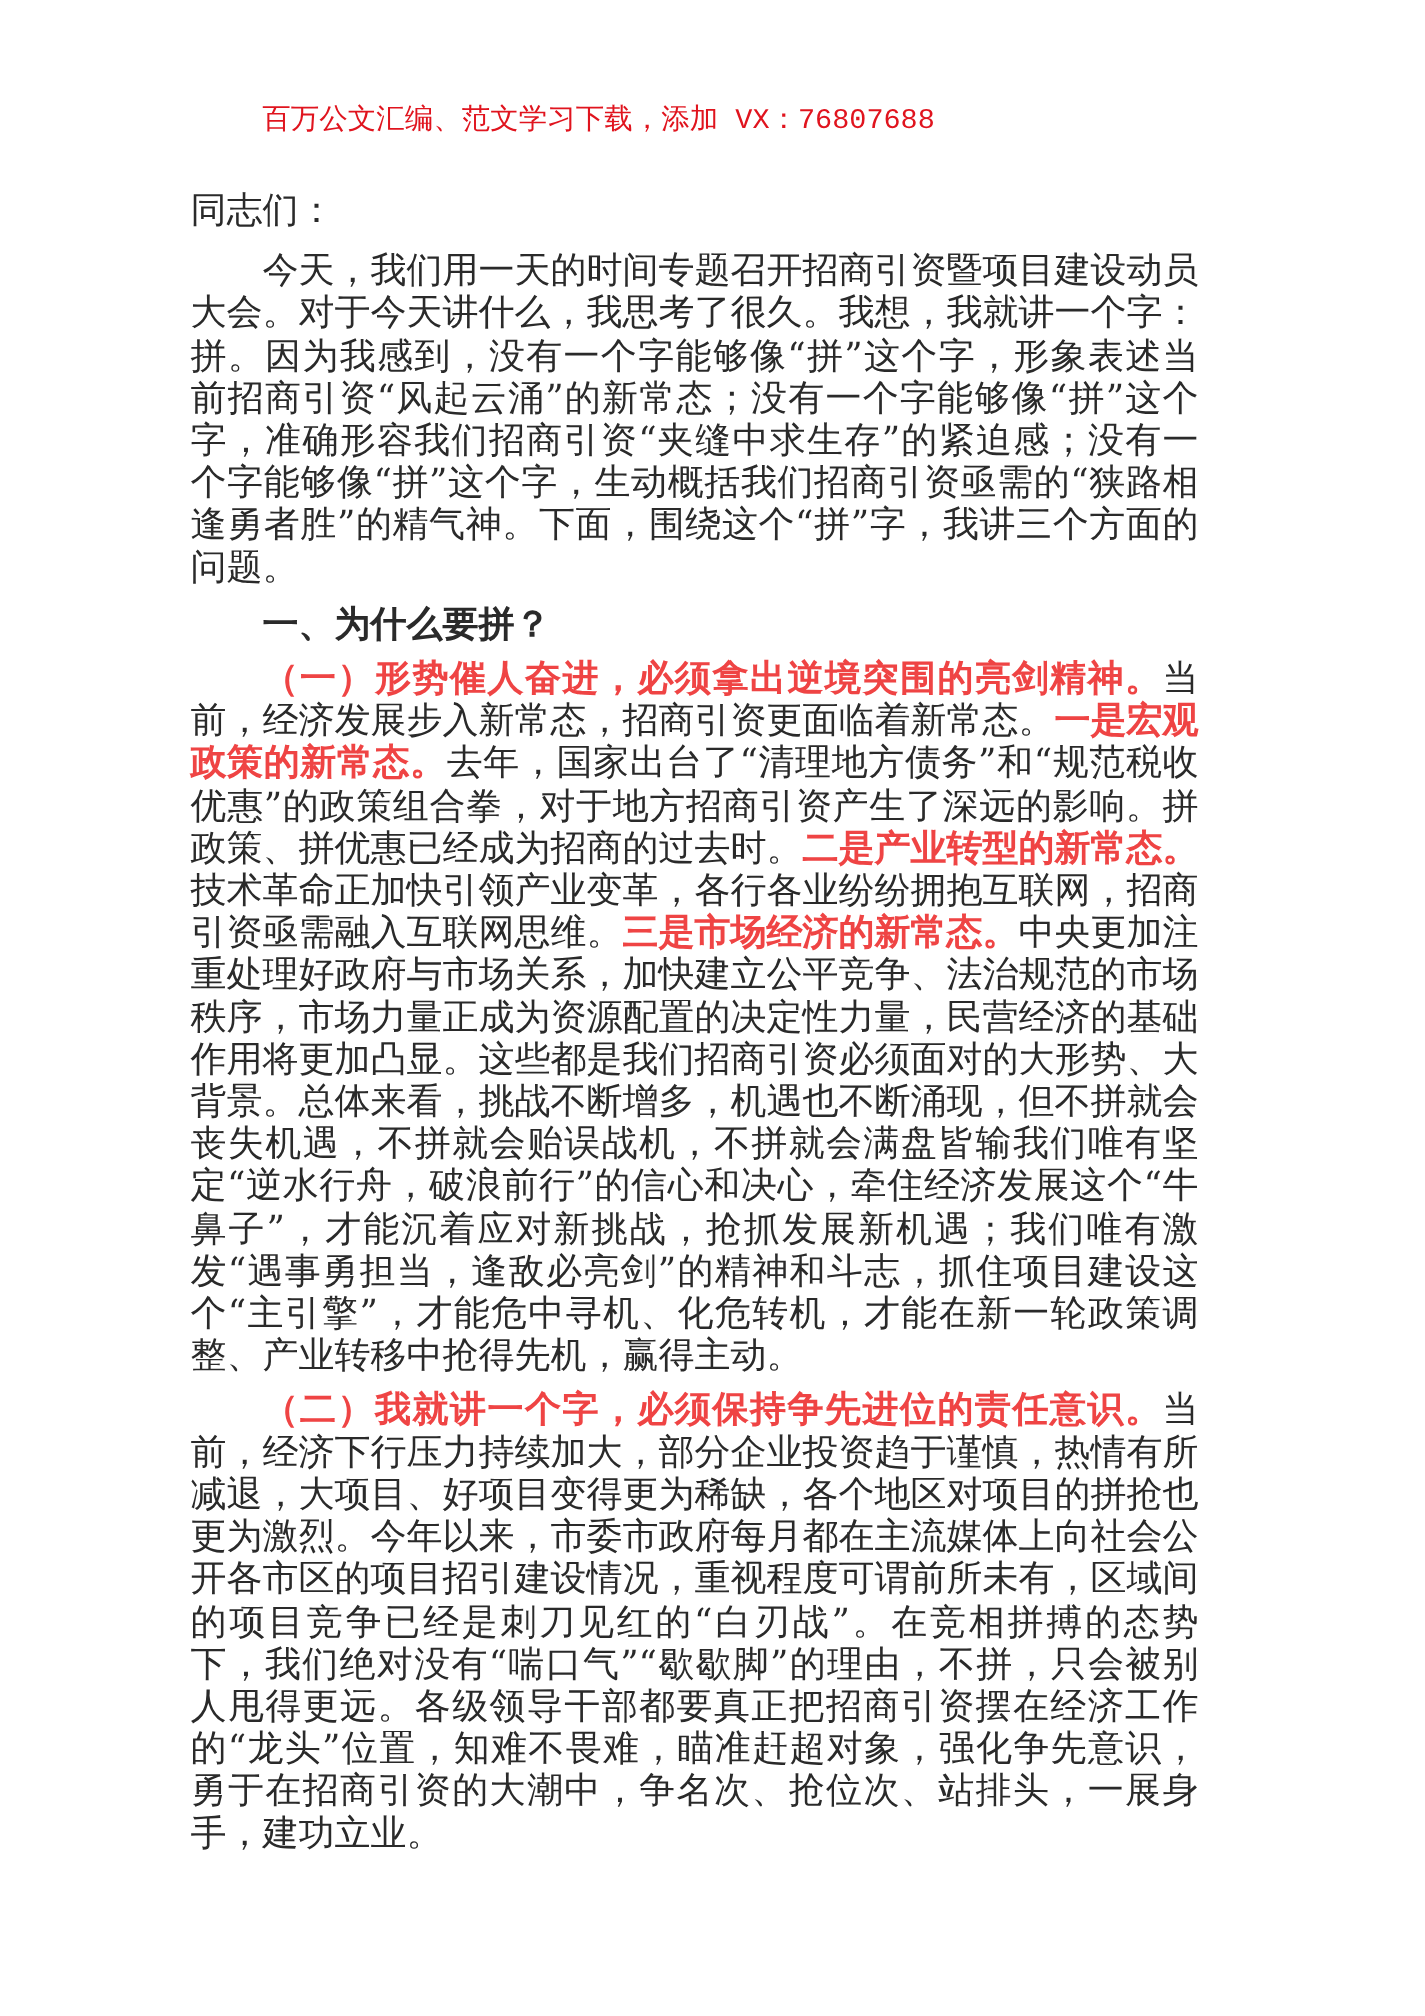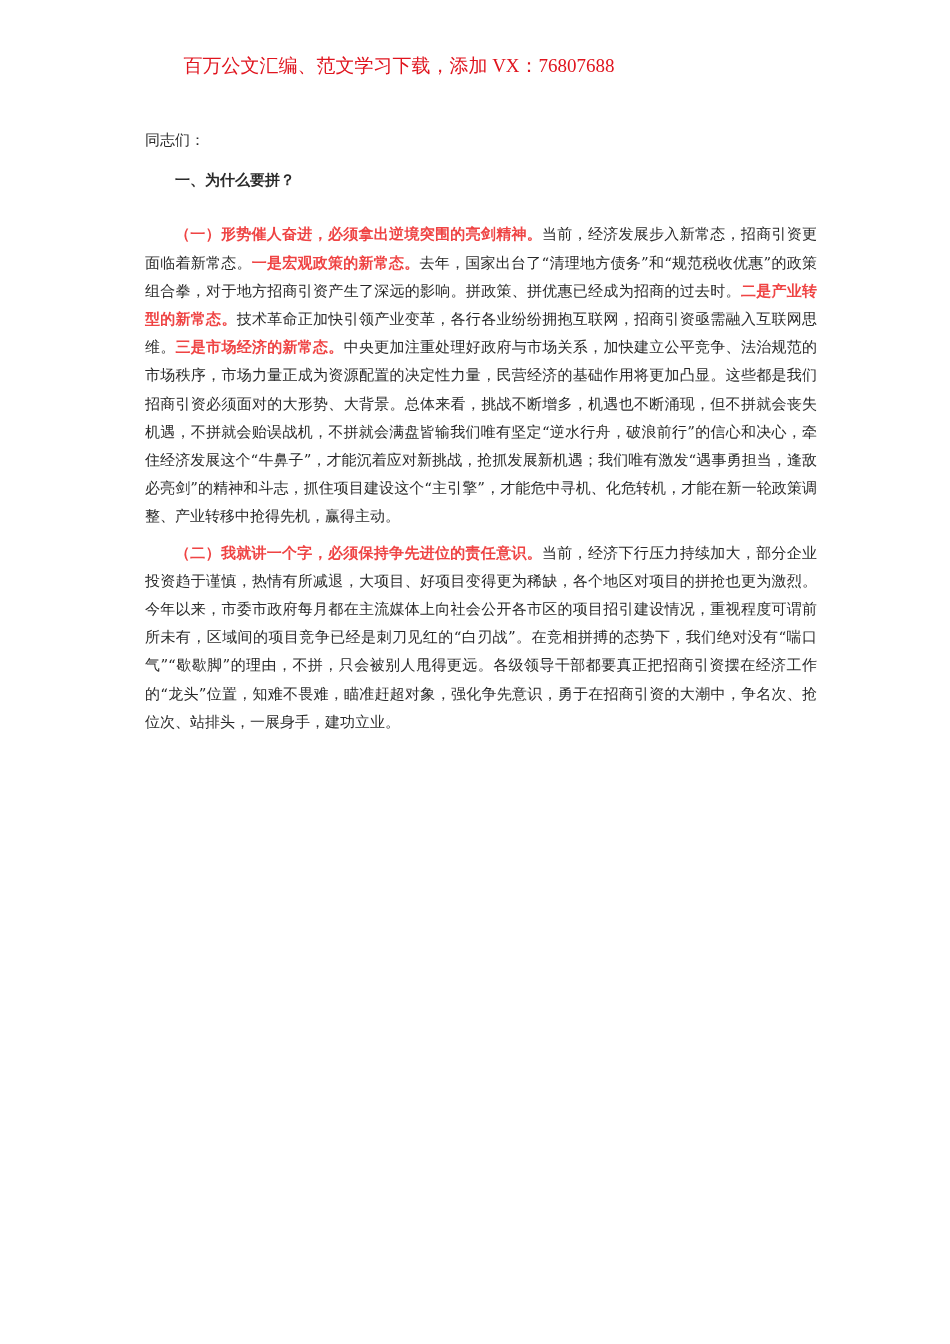--- a/index.html
+++ b/index.html
@@ -1,42 +1,43 @@
 <!DOCTYPE html>
 <html><head>
 <meta charset="utf-8">
 <style>
   html, body { margin: 0; padding: 0; background: #ffffff; }
   body { width: 950px; height: 1344px; position: relative; overflow: hidden; }
   .page { position: absolute; left: 0; top: 0; width: 950px; height: 1344px; background: #fff; }
   .header {
-    position: absolute; top: 53px; left: 0; width: 798px; text-align: center;
-    font-family: Liberation Serif, serif;
+    position: absolute; top: 66px; left: 0; width: 798px; text-align: center;
+    font-family: Liberation Mono, monospace;
     font-size: 19px; color: #e0141e; letter-spacing: 0px;
   }
   .body-text {
-    position: absolute; left: 145px; top: 126px; width: 672px;
+    position: absolute; left: 127px; top: 126px; width: 672px;
     font-family: "DejaVu Serif", "Liberation Serif", serif;
-    font-size: 15px; line-height: 28.2px; color: #2a2a2a;
+    font-size: 24px; line-height: 28.2px; color: #2a2a2a;
     text-align: justify;
   }
   .body-text p { margin: 0 0 8px 0; text-indent: 2em; }
   .body-text p.salutation { text-indent: 0; margin-bottom: 12px; }
-  .body-text p.section-title { font-weight: bold; font-family: "DejaVu Sans", "Liberation Sans", sans-serif; margin-bottom: 26px; margin-top: 10px; }
+  .body-text p.section-title { font-weight: bold; font-family: "DejaVu Sans", "Liberation Sans", sans-serif; margin-bottom: 8px; margin-top: 10px; }
   .body-text b { font-weight: bold; font-family: "DejaVu Sans", "Liberation Sans", sans-serif; color: #ef4444; }
 </style>
 </head>
 <body>
 
 <div class="page">
   <div class="header">百万公文汇编、范文学习下载，添加 VX：76807688</div>
 
   <div class="body-text">
     <p class="salutation">同志们：</p>
 
+    <p>今天，我们用一天的时间专题召开招商引资暨项目建设动员大会。对于今天讲什么，我思考了很久。我想，我就讲一个字：拼。因为我感到，没有一个字能够像“拼”这个字，形象表述当前招商引资“风起云涌”的新常态；没有一个字能够像“拼”这个字，准确形容我们招商引资“夹缝中求生存”的紧迫感；没有一个字能够像“拼”这个字，生动概括我们招商引资亟需的“狭路相逢勇者胜”的精气神。下面，围绕这个“拼”字，我讲三个方面的问题。</p>
 
     <p class="section-title">一、为什么要拼？</p>
 
 
     <p><b>（一）形势催人奋进，必须拿出逆境突围的亮剑精神。</b><span>当前，经济发展步入新常态，招商引资更面临着新常态。</span><b>一是宏观政策的新常态。</b><span>去年，国家出台了“清理地方债务”和“规范税收优惠”的政策组合拳，对于地方招商引资产生了深远的影响。拼政策、拼优惠已经成为招商的过去时。</span><b>二是产业转型的新常态。</b><span>技术革命正加快引领产业变革，各行各业纷纷拥抱互联网，招商引资亟需融入互联网思维。</span><b>三是市场经济的新常态。</b><span>中央更加注重处理好政府与市场关系，加快建立公平竞争、法治规范的市场秩序，市场力量正成为资源配置的决定性力量，民营经济的基础作用将更加凸显。这些都是我们招商引资必须面对的大形势、大背景。总体来看，挑战不断增多，机遇也不断涌现，但不拼就会丧失机遇，不拼就会贻误战机，不拼就会满盘皆输我们唯有坚定“逆水行舟，破浪前行”的信心和决心，牵住经济发展这个“牛鼻子”，才能沉着应对新挑战，抢抓发展新机遇；我们唯有激发“遇事勇担当，逢敌必亮剑”的精神和斗志，抓住项目建设这个“主引擎”，才能危中寻机、化危转机，才能在新一轮政策调整、产业转移中抢得先机，赢得主动。</span></p>
 
     <p><b>（二）我就讲一个字，必须保持争先进位的责任意识。</b><span>当前，经济下行压力持续加大，部分企业投资趋于谨慎，热情有所减退，大项目、好项目变得更为稀缺，各个地区对项目的拼抢也更为激烈。今年以来，市委市政府每月都在主流媒体上向社会公开各市区的项目招引建设情况，重视程度可谓前所未有，区域间的项目竞争已经是刺刀见红的“白刃战”。在竞相拼搏的态势下，我们绝对没有“喘口气”“歇歇脚”的理由，不拼，只会被别人甩得更远。各级领导干部都要真正把招商引资摆在经济工作的“龙头”位置，知难不畏难，瞄准赶超对象，强化争先意识，勇于在招商引资的大潮中，争名次、抢位次、站排头，一展身手，建功立业。</span></p>
   </div>
 </div>
 

